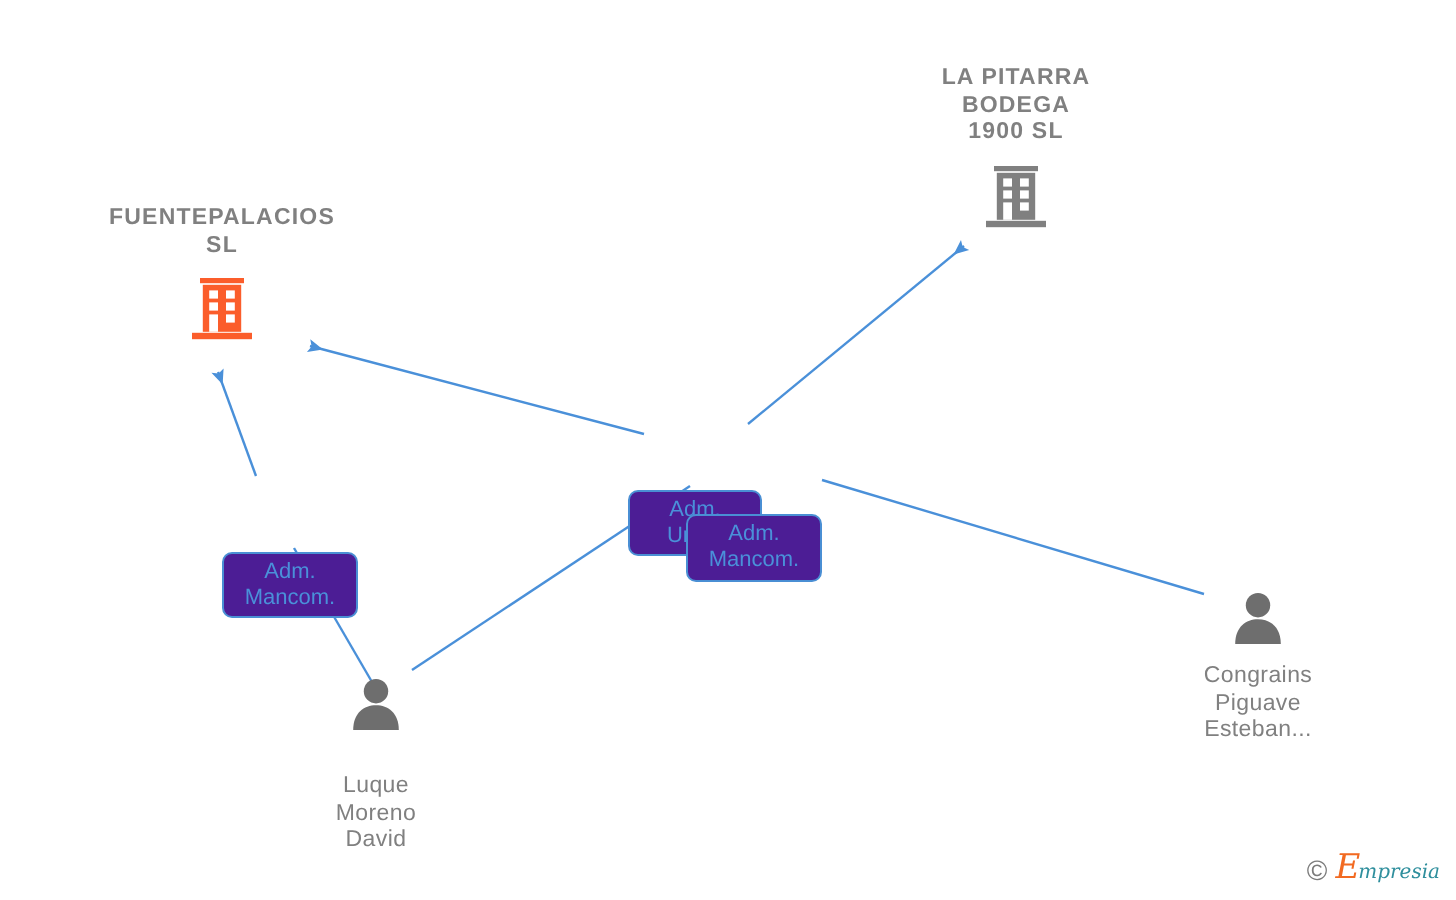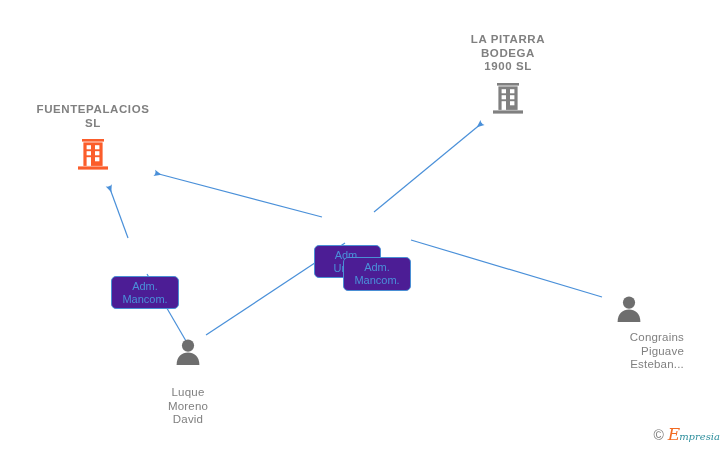--- a/index.html
+++ b/index.html
@@ -105,21 +105,21 @@
 
     <line x1="322" y1="217" x2="155" y2="173" stroke="#4a90d9" stroke-width="1.2" marker-end="url(#arrowhead)"></line>
 
     <line x1="374" y1="212" x2="482" y2="123" stroke="#4a90d9" stroke-width="1.2" marker-end="url(#arrowhead)"></line>
 
     <line x1="206" y1="335" x2="345" y2="243" stroke="#4a90d9" stroke-width="1.2"></line>
 
     <line x1="411" y1="240" x2="602" y2="297" stroke="#4a90d9" stroke-width="1.2"></line>
   </svg>
 
-  <div class="node company" style="left:23px; top:103px; width:140px;">
+  <div class="node company" style="left:41px; top:103px; width:140px;">
     <div class="node-label">FUENTEPALACIOS
 SL</div>
     <span class="icon-wrap" style="margin-top:6px;">
       <svg width="34" height="36" viewBox="0 0 34 36" xmlns="http://www.w3.org/2000/svg">
         <rect x="6" y="3" width="22" height="2.6" fill="#fb5d2b"></rect>
         <rect x="7.4" y="6.4" width="19.2" height="23.5" fill="#fb5d2b"></rect>
         <rect x="2" y="30.4" width="30" height="3.2" fill="#fb5d2b"></rect>
         <rect x="10.6" y="9.2" width="4.4" height="4.1" fill="#ffffff"></rect>
         <rect x="19" y="9.2" width="4.4" height="4.1" fill="#ffffff"></rect>
         <rect x="10.6" y="15.2" width="4.4" height="4.1" fill="#ffffff"></rect>
@@ -161,21 +161,21 @@
 David</div>
   </div>
 
   <div class="node person" style="left:574px; top:295px; width:110px;">
     <span class="icon-wrap">
       <svg width="30" height="28" viewBox="0 0 30 28" xmlns="http://www.w3.org/2000/svg">
         <circle cx="15" cy="7.6" r="6.1" fill="#6e6e6e"></circle>
         <path d="M3.6 27 C3.6 18.4 9.0 14.6 15 14.6 C21 14.6 26.4 18.4 26.4 27 Z" fill="#6e6e6e"></path>
       </svg>
     </span>
-    <div class="node-label" style="margin-top:4px;text-align:right;">Congrains
+    <div class="node-label" style="margin-top:4px;">Congrains
 Piguave
 Esteban...</div>
   </div>
 
   <div class="rel-box" style="left:111px; top:240px; width:68px; height:33px;">Adm.
 Mancom.</div>
 
   <div class="rel-box" style="left:314px; top:209px; width:67px; height:33px; z-index:2;">Adm.
 Unico</div>
 

